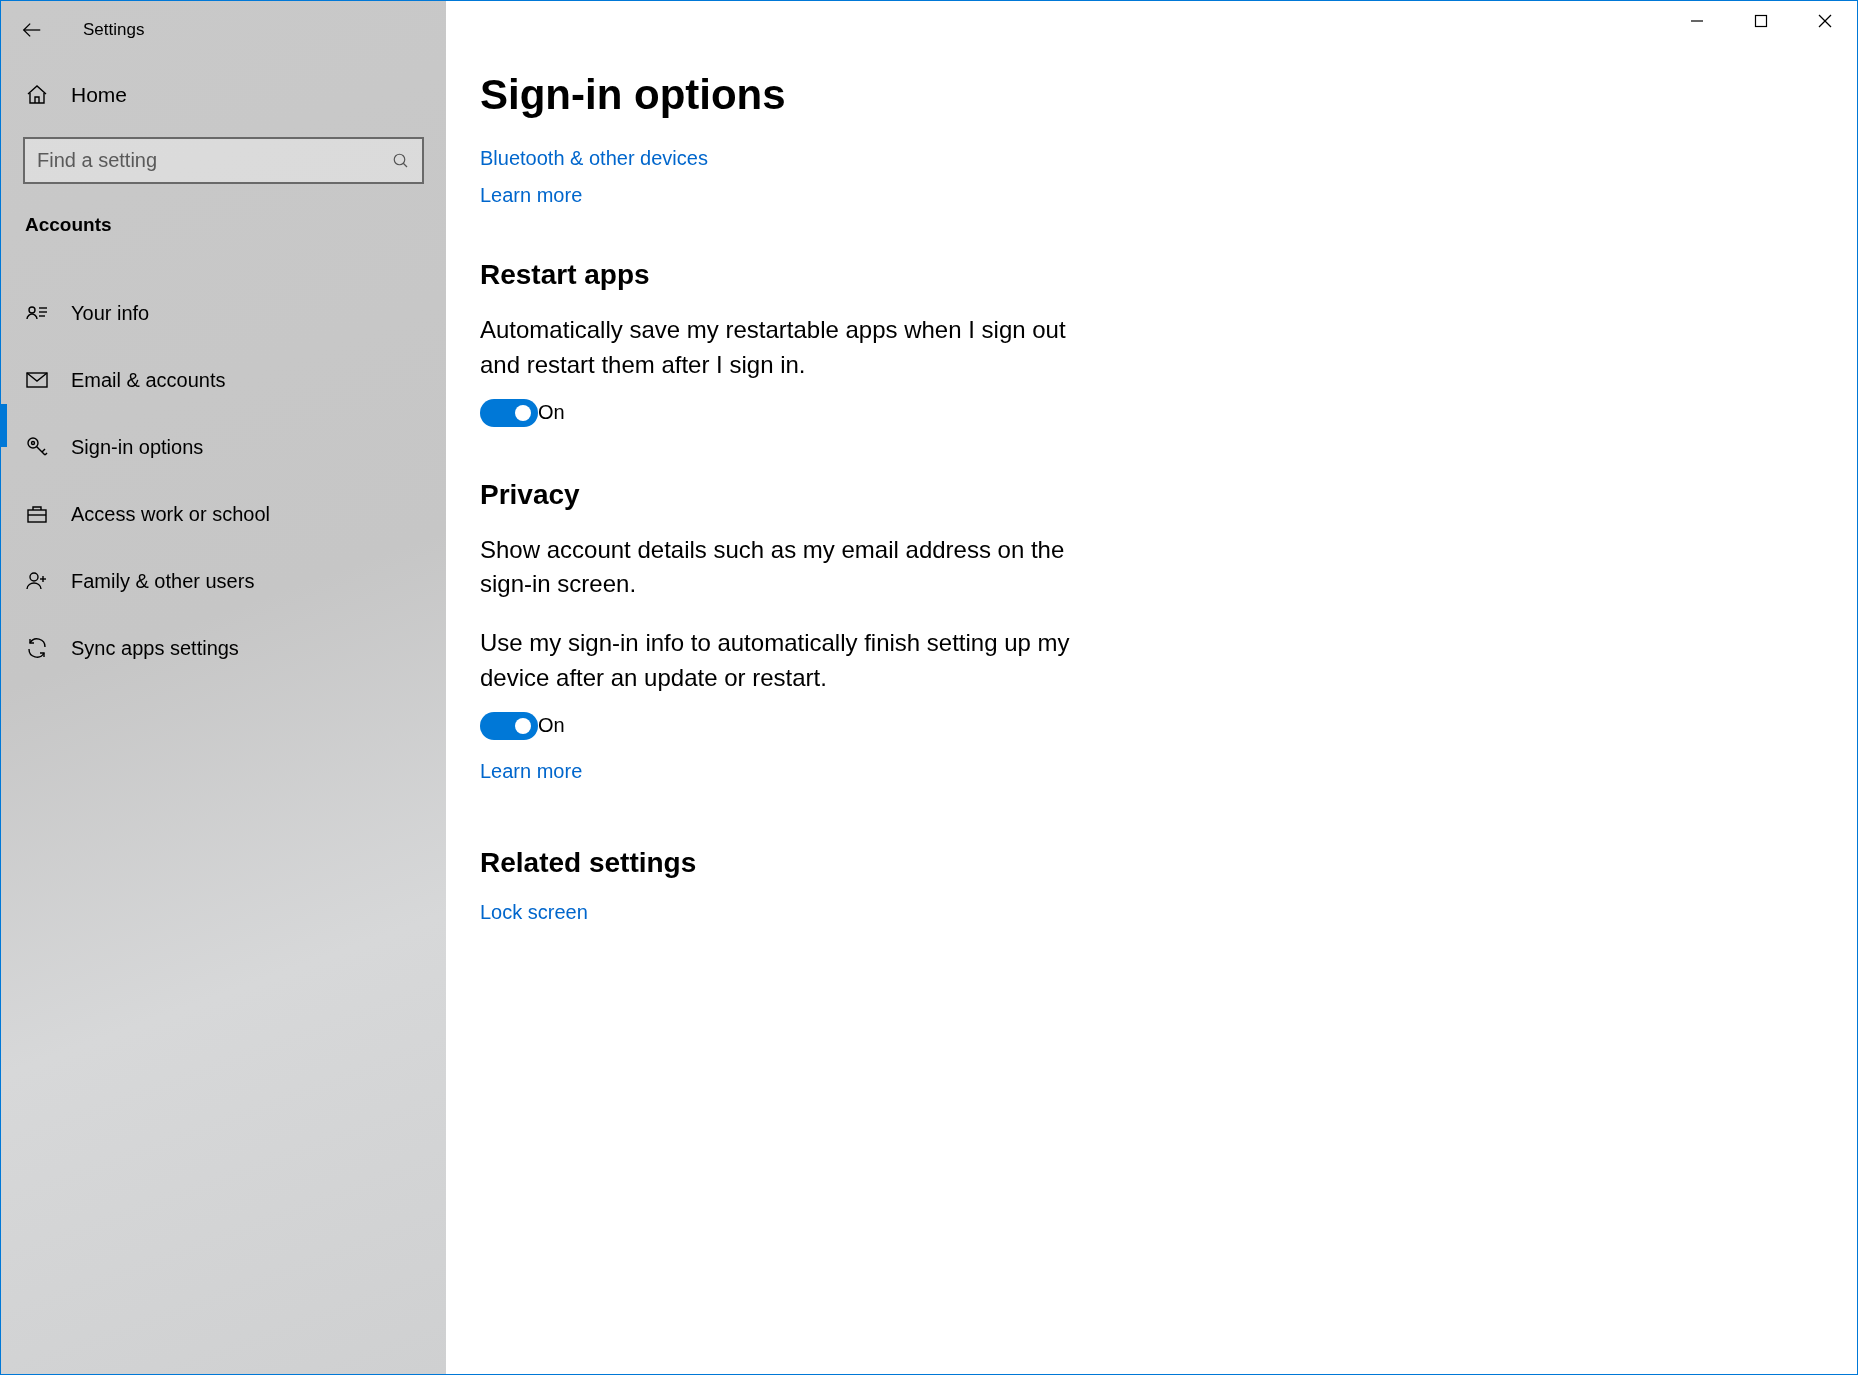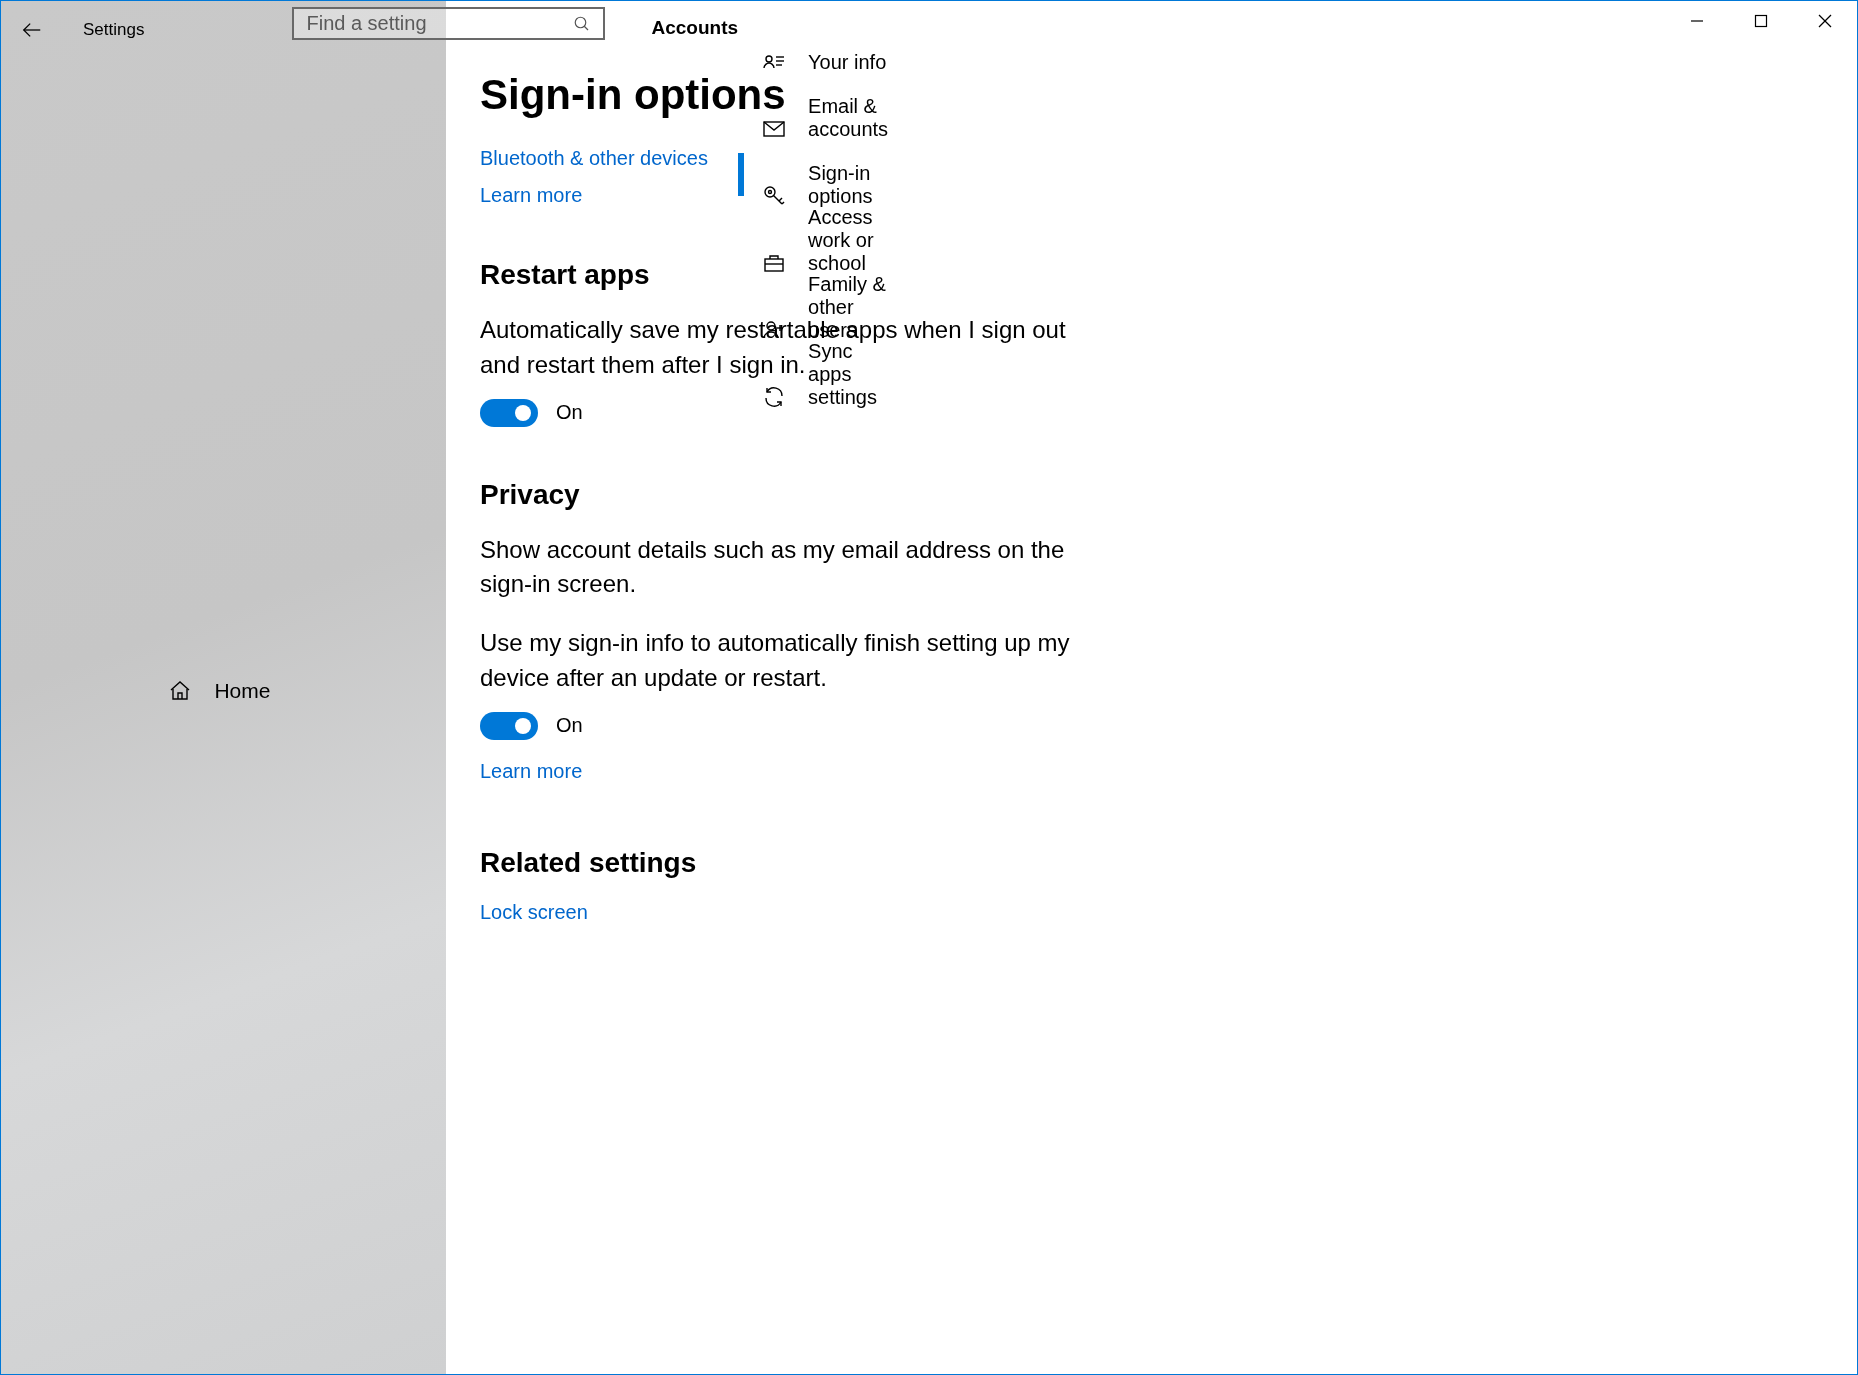--- a/index.html
+++ b/index.html
@@ -6,21 +6,21 @@
   html, body { width: 100%; height: 100%; font-family: "Segoe UI", Arial, sans-serif; overflow: hidden; }
   body { border: 1.5px solid #0078d7; display: flex; background: #fff; }
 
   
   .sidebar {
     width: 445px;
     height: 100%;
     flex: none;
     background: linear-gradient(160deg, #c9c9c9 0%, #c6c6c6 45%, #d7d8d9 70%, #cfd0d1 100%);
     display: flex;
-    flex-direction: row;
+    flex-direction: column;
     padding-top: 6px;
   }
   .titlebar-left {
     display: flex;
     align-items: center;
     height: 46px;
     padding-left: 6px;
   }
   .back-btn {
     width: 50px; height: 50px;
@@ -30,21 +30,21 @@
 
   .home-row {
     display:flex; align-items:center; gap:22px;
     padding: 30px 0 30px 24px;
   }
   .home-row span { font-size: 21px; color:#000; }
 
   .search-wrap { padding: 0 22px 20px 22px; }
   .search-box {
     display:flex; align-items:center;
-    width:100%; height:33px;
+    width:100%; height:47px;
     border:2px solid #696969;
     background: rgba(255,255,255,0.35);
     padding: 0 10px 0 12px;
   }
   .search-box input {
     flex:1; border:none; outline:none; background:transparent;
     font-size:20px; color:#000;
   }
   .search-box input::placeholder { color:#5a5a5a; }
   .search-icon { width:22px; height:22px; display:flex; align-items:center; justify-content:center; }
@@ -95,21 +95,21 @@
     font-size:20px; color:#0066cc; margin-bottom:14px; display:block;
     width:fit-content;
   }
 
   .group-hdr {
     font-size:28px; font-weight:600; color:#000;
     margin: 52px 0 22px 0;
   }
   .desc { font-size:24px; color:#000; line-height:1.45; margin-bottom:16px; max-width:620px;}
 
-  .toggle-row { display:flex; align-items:center; gap:18px; margin-bottom:12px; }
+  .toggle-row { display:flex; align-items:center; margin-bottom:12px; }
   .toggle {
     width:58px; height:28px; border-radius:14px;
     position:relative; flex:none; border:2px solid transparent;
   }
   .toggle .knob {
     width:16px; height:16px; border-radius:50%;
     position:absolute; top:4px;
   }
   .toggle.on { background:#0078d7; }
   .toggle.on .knob { right:5px; background:#fff; }

